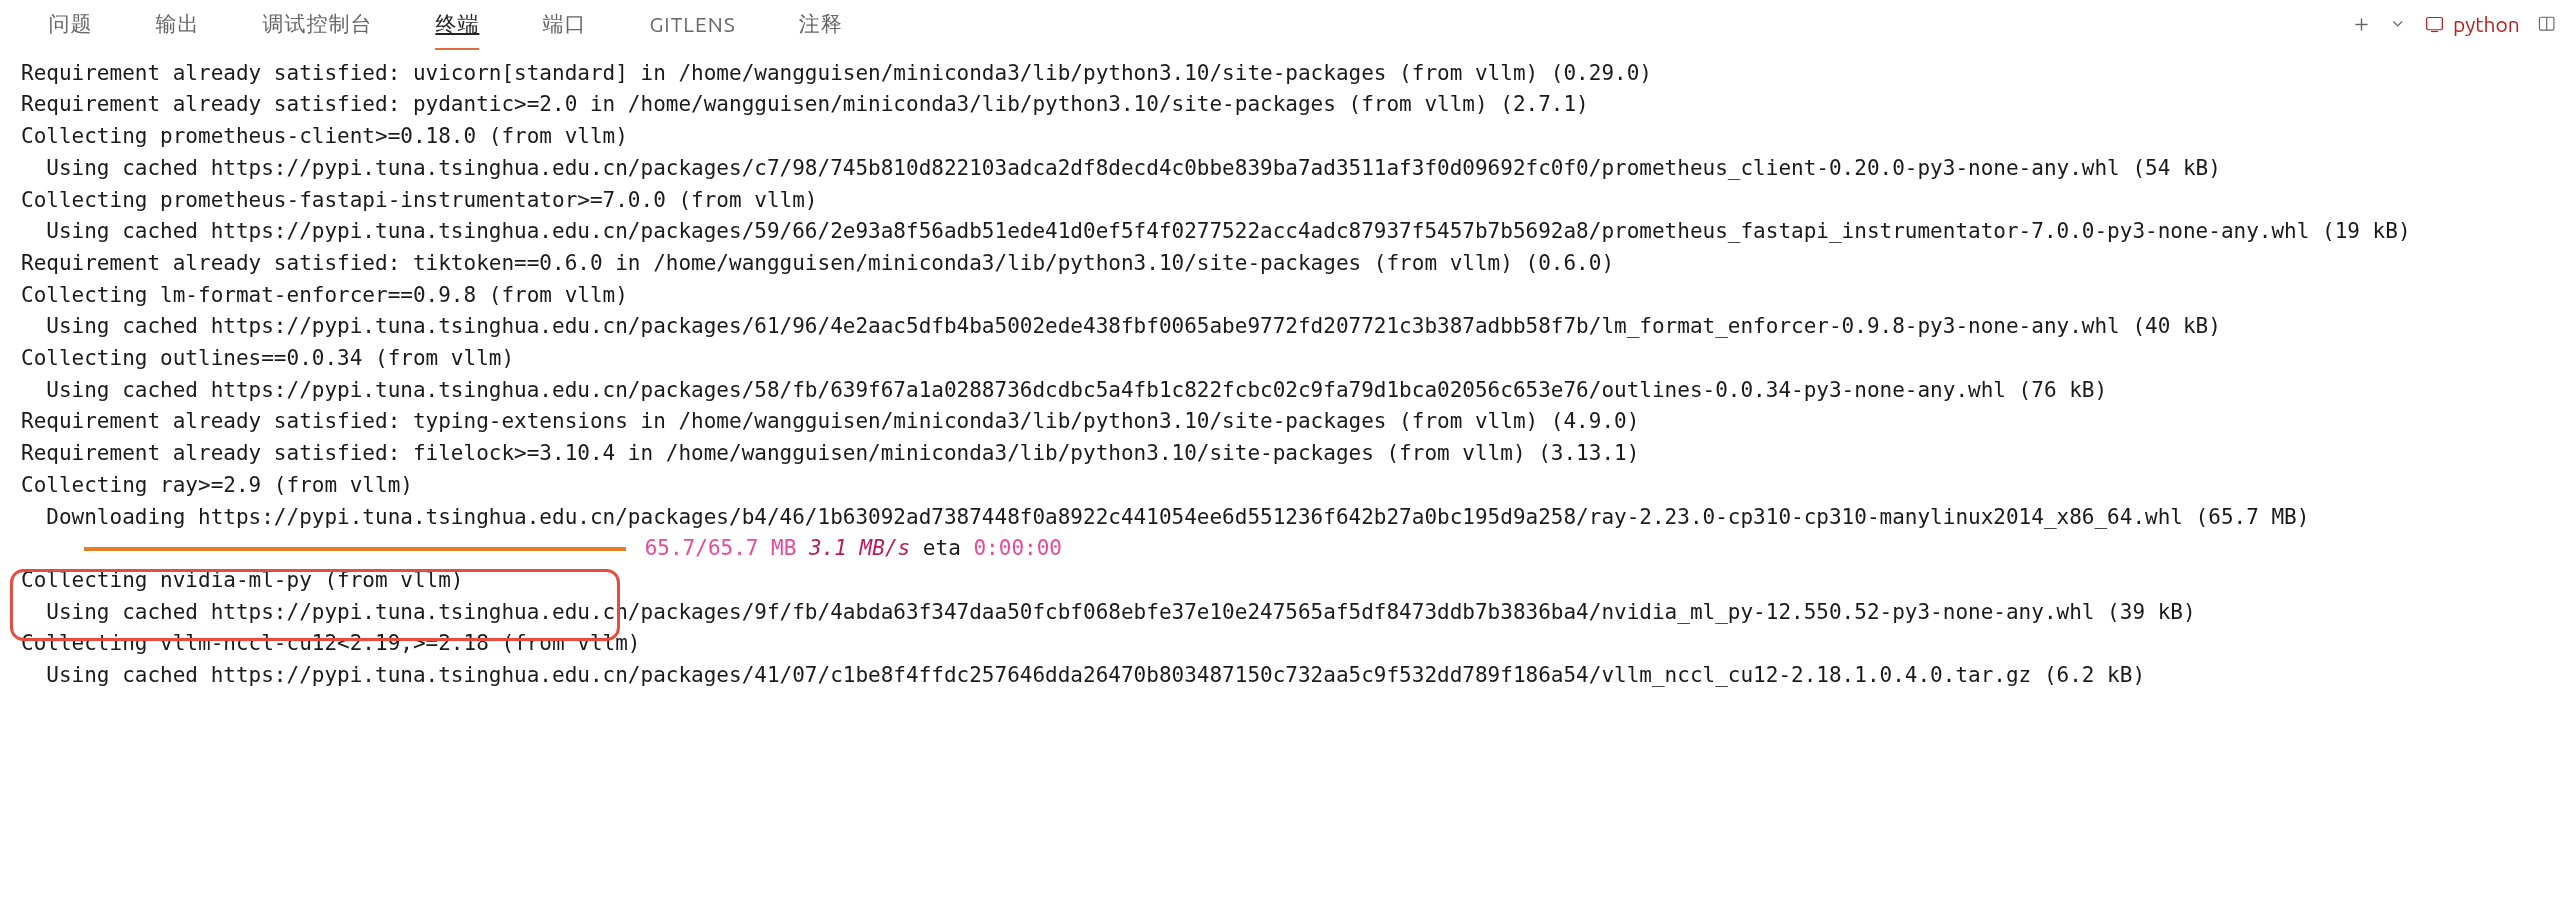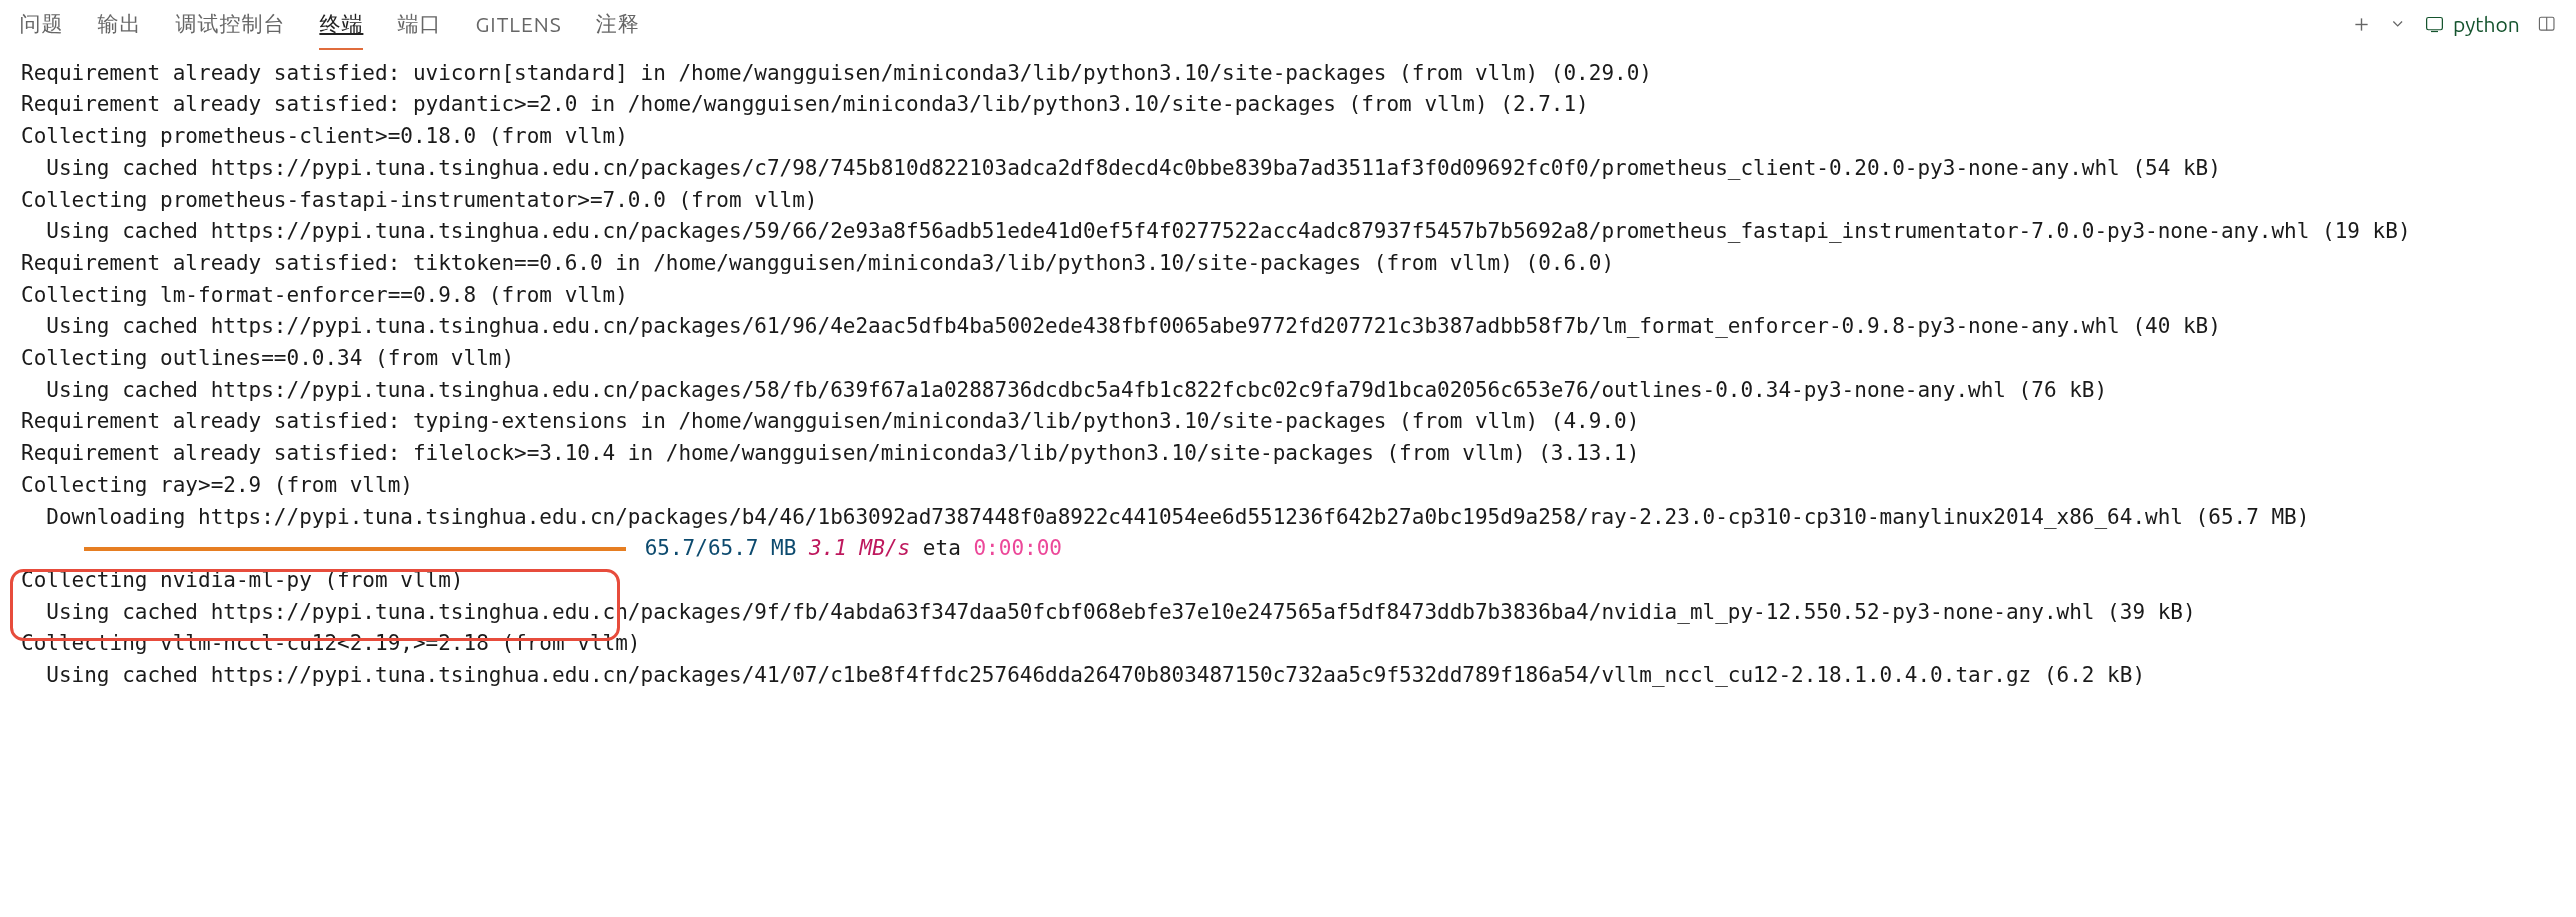--- a/index.html
+++ b/index.html
@@ -23,20 +23,21 @@
     gap: 34px;
     align-items: center;
   }
   .tab {
     color: #666;
     font-size: 21px;
     padding: 9.7px 0;
     cursor: pointer;
     position: relative;
     letter-spacing: 1px;
+    margin-left: 29px;
   }
   .tab.active {
     color: #222;
     text-decoration: underline;
   }
   .tab.active::after {
     content: "";
     position: absolute;
     left: 0;
     right: 0;
@@ -54,41 +55,41 @@
     display: inline-flex;
     align-items: center;
     cursor: pointer;
     color: #666;
   }
   .kernel {
     display: flex;
     align-items: center;
     gap: 7.7px;
     font-size: 21px;
-    color: #14532d;
+    color: #b91c1c;
   }
   .terminal {
     font-family: "SF Mono", Menlo, Consolas, monospace;
     font-size: 21px;
     line-height: 1.51;
     white-space: pre;
     padding: 9.7px 21px 0 21px;
     color: #1a1a1a;
     position: relative;
     letter-spacing: 0px;
   }
   .progress-bar {
     display: inline-block;
     width: 542px;
     height: 3.9px;
     background: #e67e22;
     vertical-align: middle;
     margin-right: 5.8px;
   }
-  .green { color: #0c4a6e; }
+  .green { color: #ec4899; }
   .red { color: #be185d; font-style: italic; }
   .cyan { color: #ec4899; }
   .highlight-box {
     position: absolute;
     border: 3.4px solid #e74c3c;
     border-radius: 13.5px;
     pointer-events: none;
   }
 </style>
 </head>

